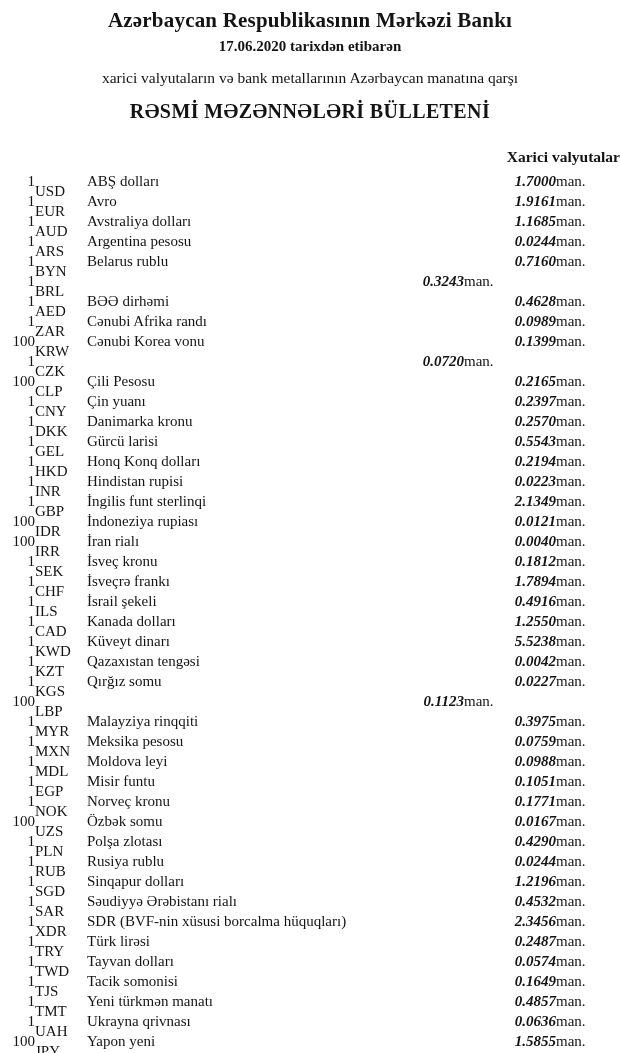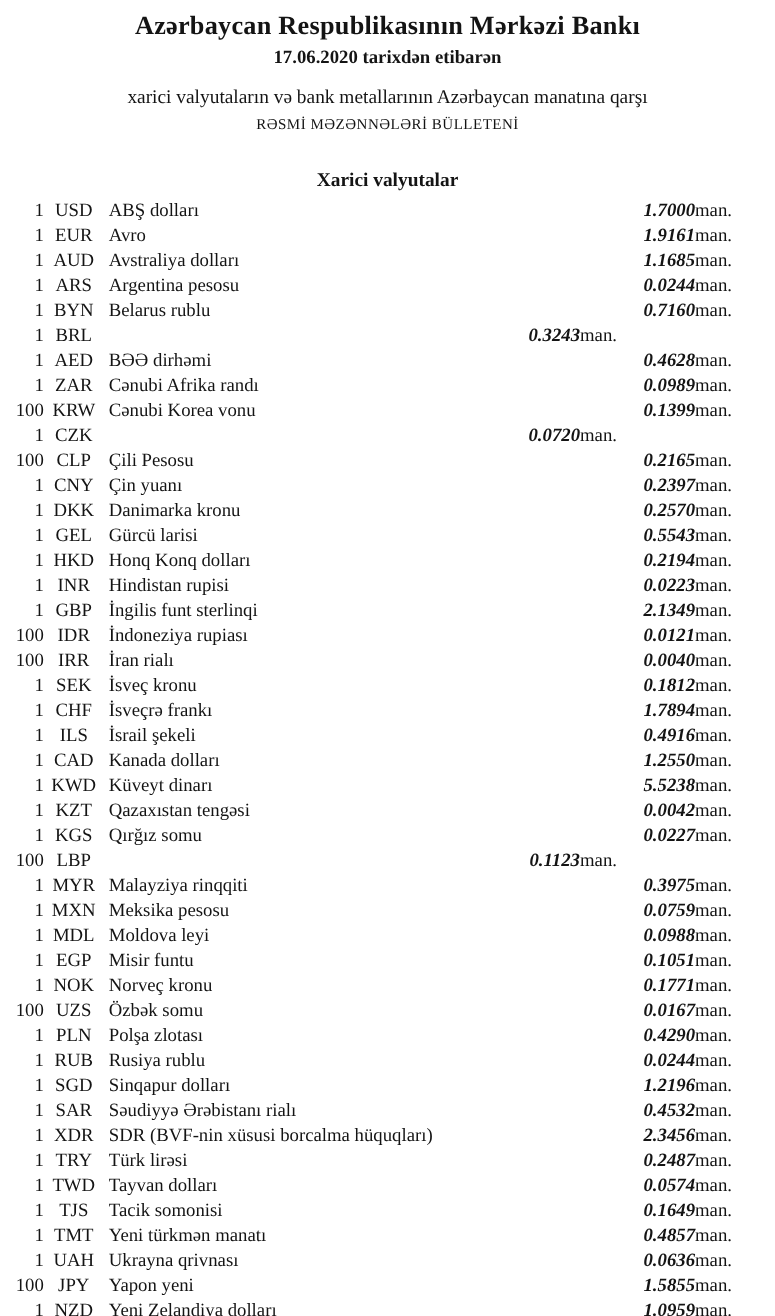--- a/index.html
+++ b/index.html
@@ -6,31 +6,31 @@
   body {
     width:620px; height:1053px;
     background:#ffffff; color:#141414;
     font-family:"Liberation Serif", serif;
     overflow:hidden;
   }
   .header { text-align:center; padding-top:7px; }
   .title  { font-size:21px; font-weight:700; line-height:26px; letter-spacing:0.2px; }
   .line2  { font-size:15px;  font-weight:700; line-height:18px; margin-top:4px; }
   .line3  { font-size:15.5px;font-weight:400; line-height:19px; margin-top:13px; }
-  .line4  { font-size:12px;  font-weight:400; line-height:20px; margin-top:2px; letter-spacing:0.4px; }
-  .section-title { text-align:center; font-size:15.5px; font-weight:700; line-height:19px; margin-top:26px; }
+  .line4  { font-size:20px;  font-weight:700; line-height:20px; margin-top:14px; letter-spacing:0.4px; }
+  .section-title { text-align:right; font-size:15.5px; font-weight:700; line-height:19px; margin-top:26px; }
   .table { margin-top:5px; padding-right:22px; }
   .row {
     display:grid;
     grid-template-columns:35px 48px 1fr 92px 42px;
     height:20px; line-height:20px; font-size:15px;
     white-space:nowrap;
   }
   .qty  { text-align:right; }
-  .code { text-align:center; }
+  .code { text-align:left;margin-top:10px; }
   .name { padding-left:4px; overflow:hidden; }
   .rate { text-align:right; font-weight:700; font-style:italic; }
   .unit { }
 </style>
 </head>
 <body>
 
 <div class="page">
   <div class="header">
     <div class="title">Azərbaycan Respublikasının Mərkəzi Bankı</div>

